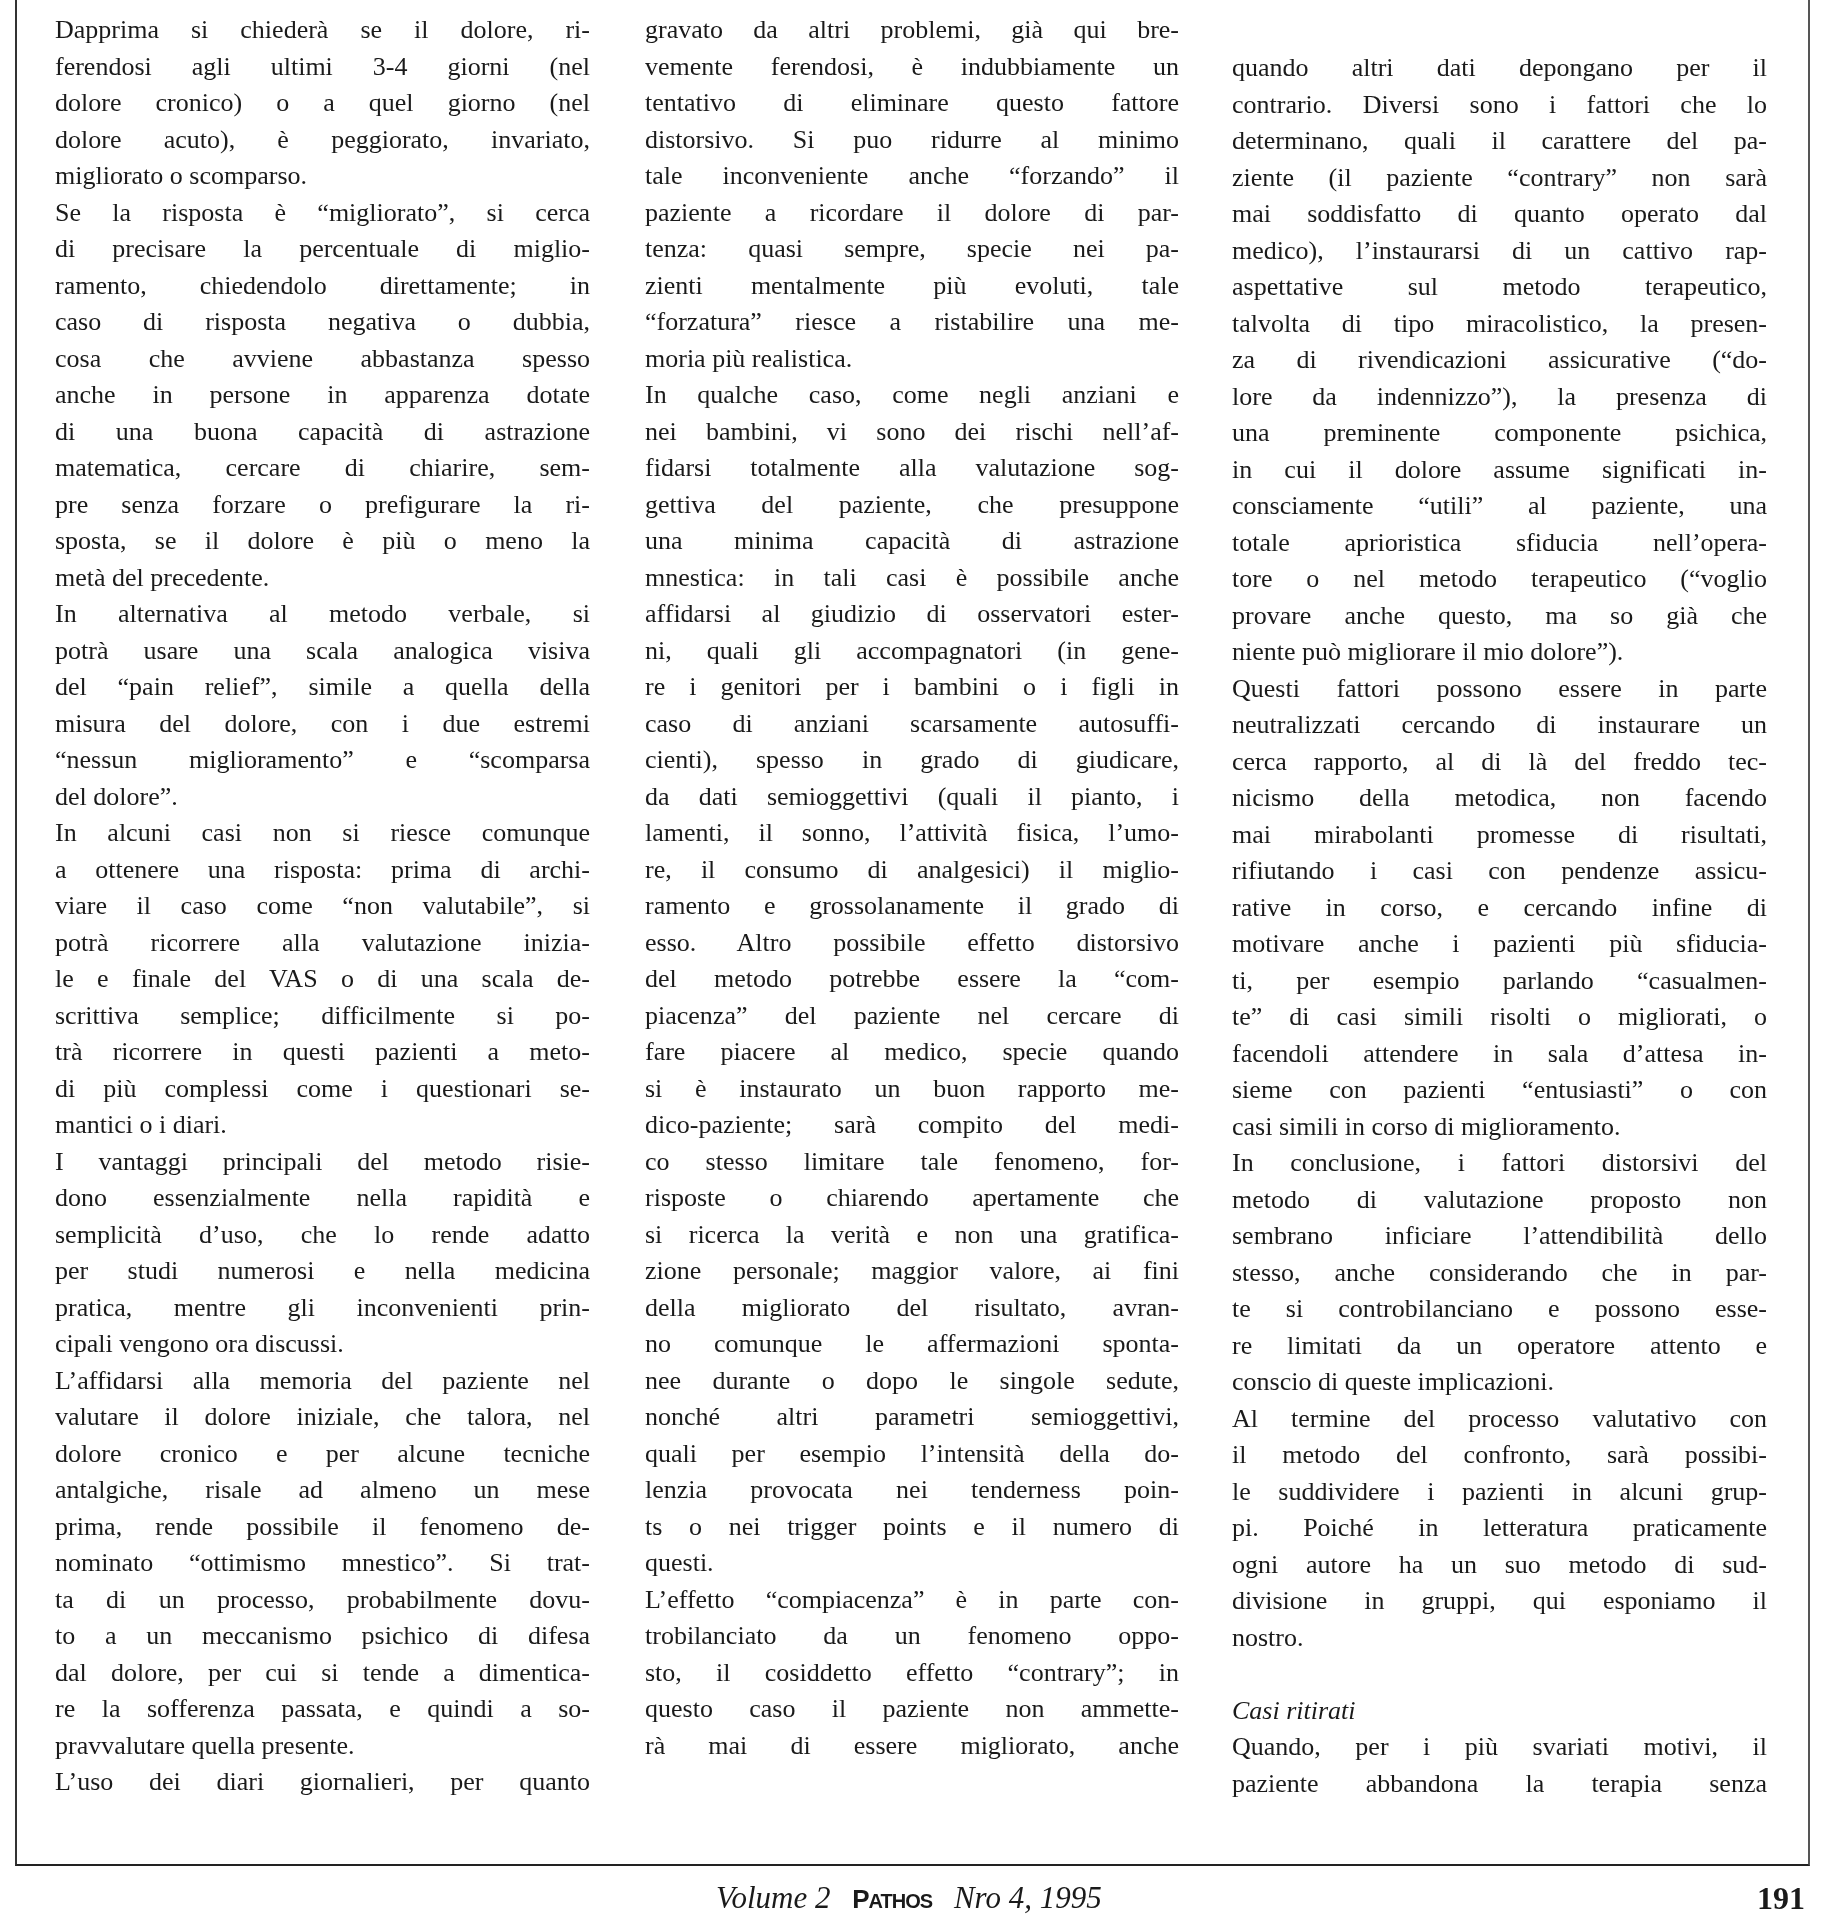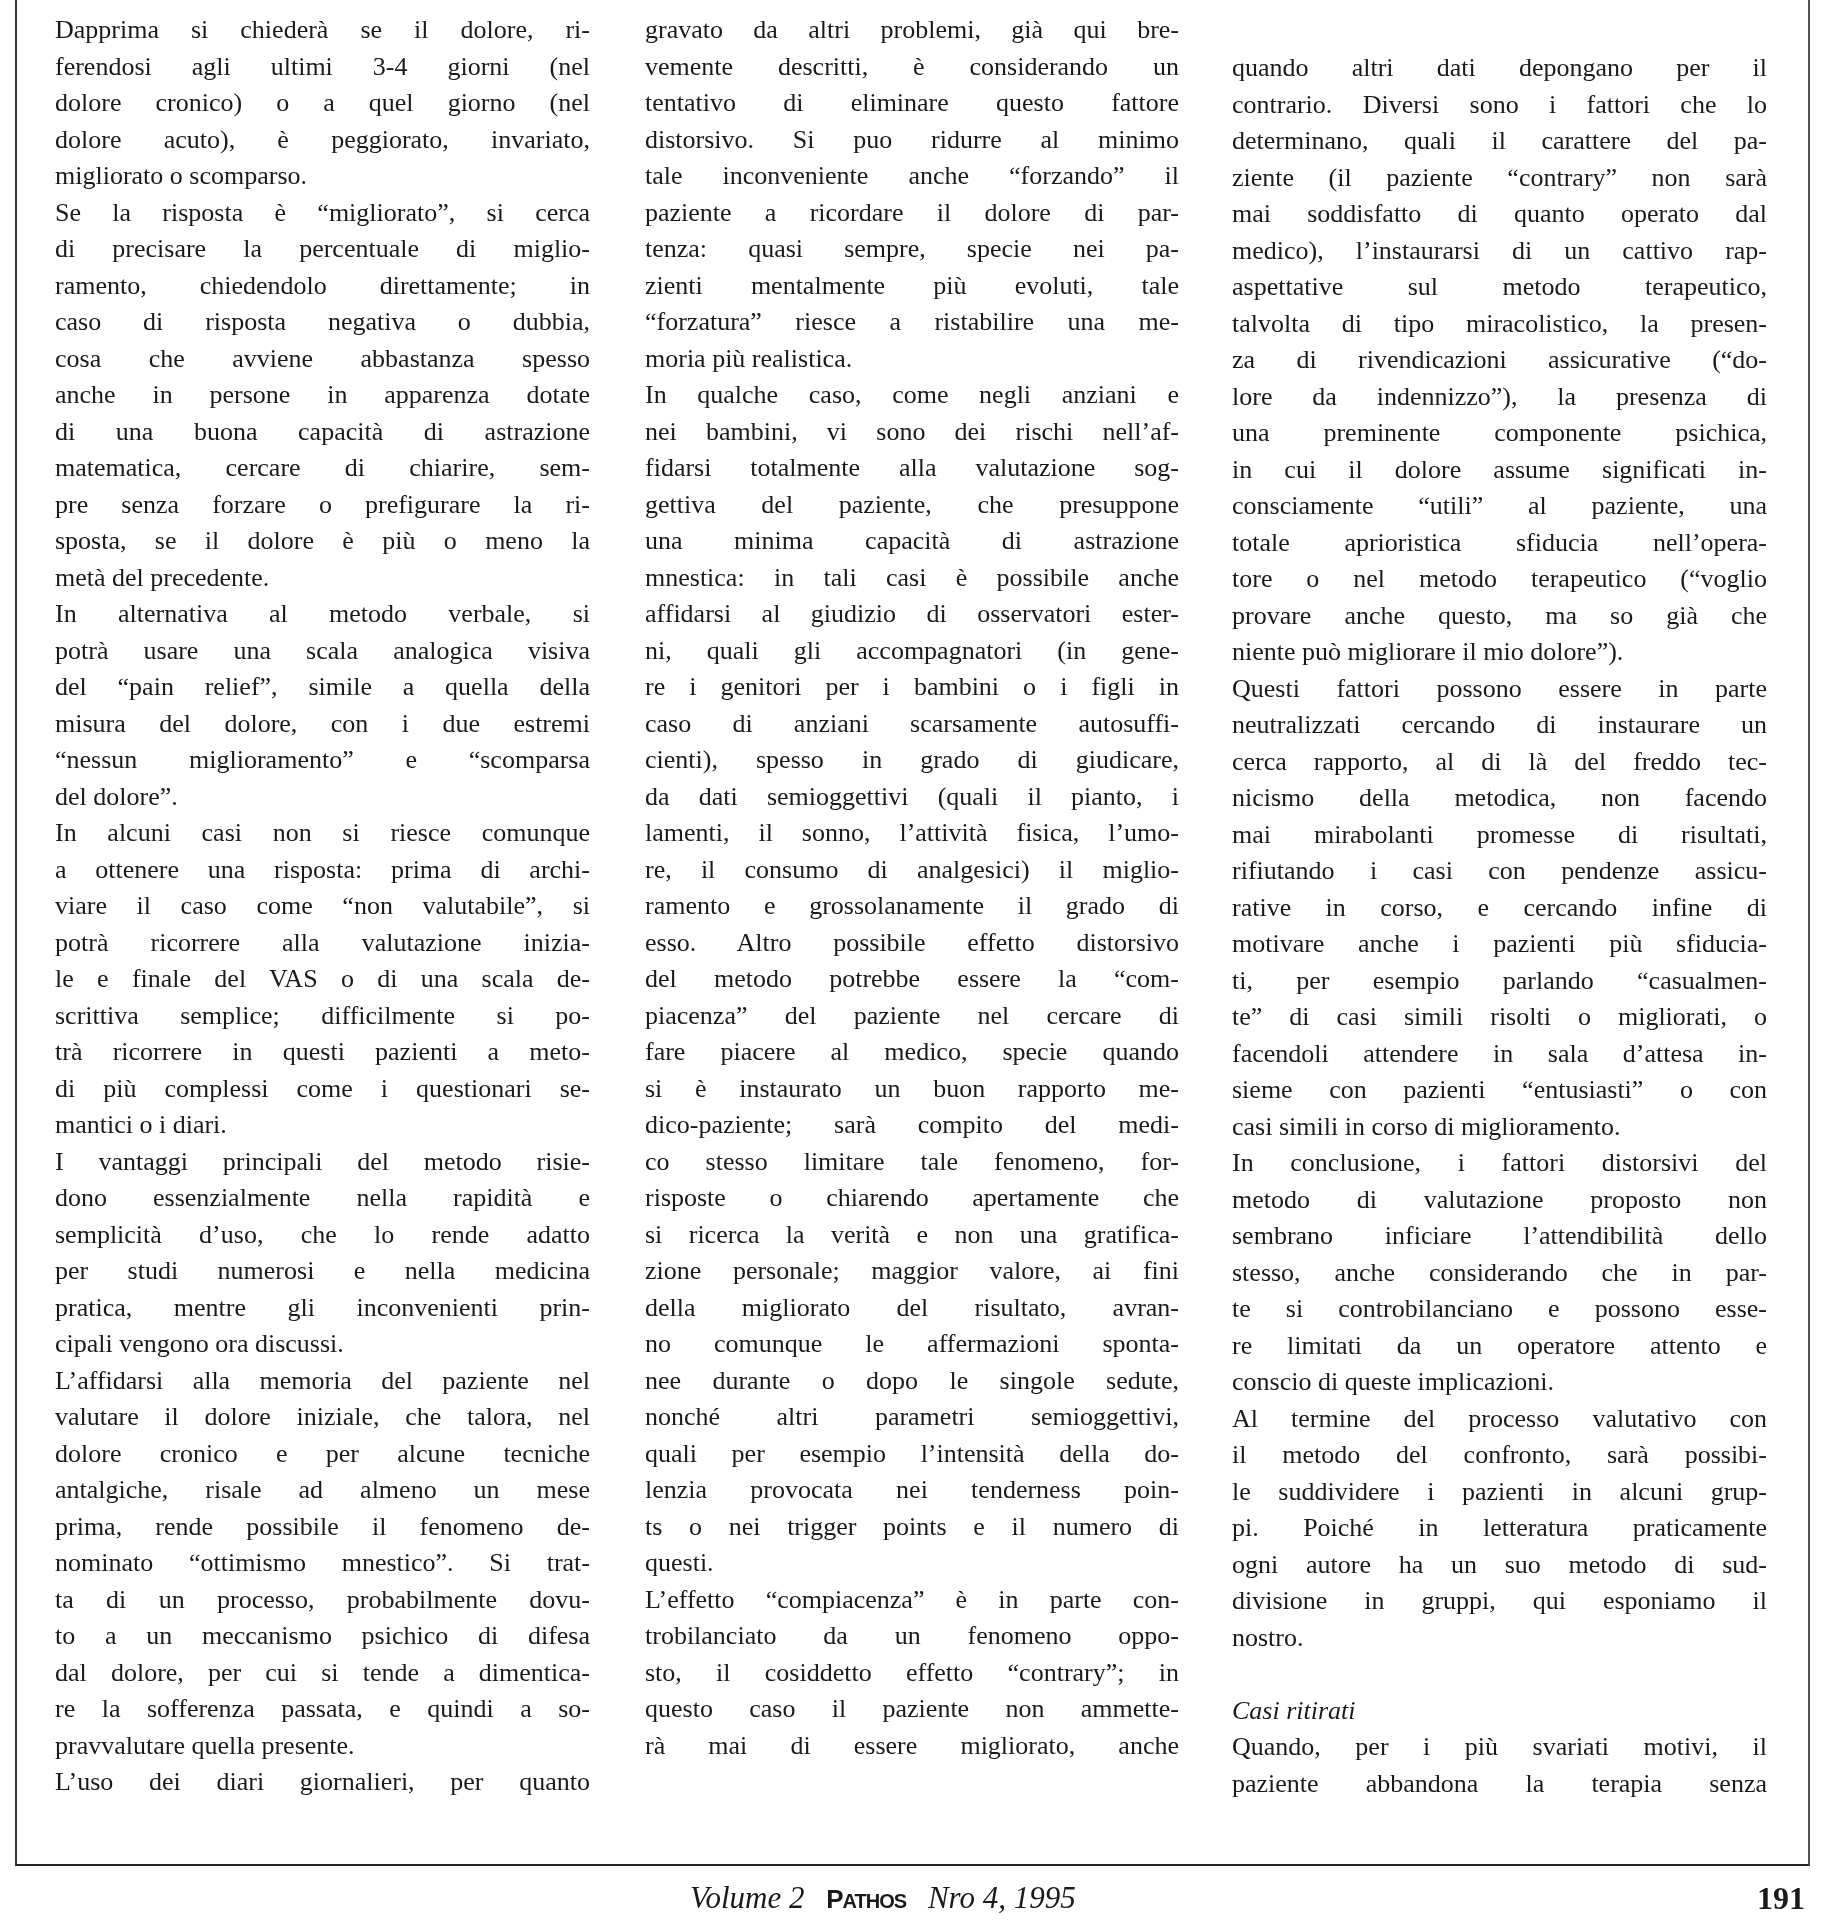--- a/index.html
+++ b/index.html
@@ -24,21 +24,21 @@
     display: block; white-space: nowrap; text-align: justify; text-align-last: justify;
     height: 36.5px;
   }
   .line.last { text-align-last: left; }
   .gap { height: 36.5px; }
   .heading { font-style: italic; display: block; height: 36.5px; }
   .footer {
     position: absolute; top: 1880px; left: 0; width: 1821px; height: 40px;
   }
   .footer-center {
-    position: absolute; left: 690px; top: 0; font-size: 31px;
+    position: absolute; left: 716px; top: 0; font-size: 31px;
     white-space: nowrap;
   }
   .footer-center .it { font-style: italic; }
   .footer-center .brand {
     font-family: "Liberation Sans", "DejaVu Sans", sans-serif; font-weight: bold;
     font-size: 26px; letter-spacing: -1px; margin: 0 14px;
   }
   .footer-center .brand .sc { font-size: 20px; }
   .page-num {
     position: absolute; right: 16px; top: 0; font-size: 32px; font-weight: bold;
@@ -110,21 +110,21 @@
       <span class="line">re la sofferenza passata, e quindi a so-</span>
       <span class="line last">pravvalutare quella presente.</span>
     </div>
     <div class="para">
       <span class="line">L’uso dei diari giornalieri, per quanto</span>
     </div>
   </div>
 <div class="col col2">
     <div class="para">
       <span class="line">gravato da altri problemi, già qui bre-</span>
-      <span class="line">vemente descritti, è considerando un</span>
+      <span class="line">vemente ferendosi, è indubbiamente un</span>
       <span class="line">tentativo di eliminare questo fattore</span>
       <span class="line">distorsivo. Si puo ridurre al minimo</span>
       <span class="line">tale inconveniente anche “forzando” il</span>
       <span class="line">paziente a ricordare il dolore di par-</span>
       <span class="line">tenza: quasi sempre, specie nei pa-</span>
       <span class="line">zienti mentalmente più evoluti, tale</span>
       <span class="line">“forzatura” riesce a ristabilire una me-</span>
       <span class="line last">moria più realistica.</span>
     </div>
     <div class="para">

